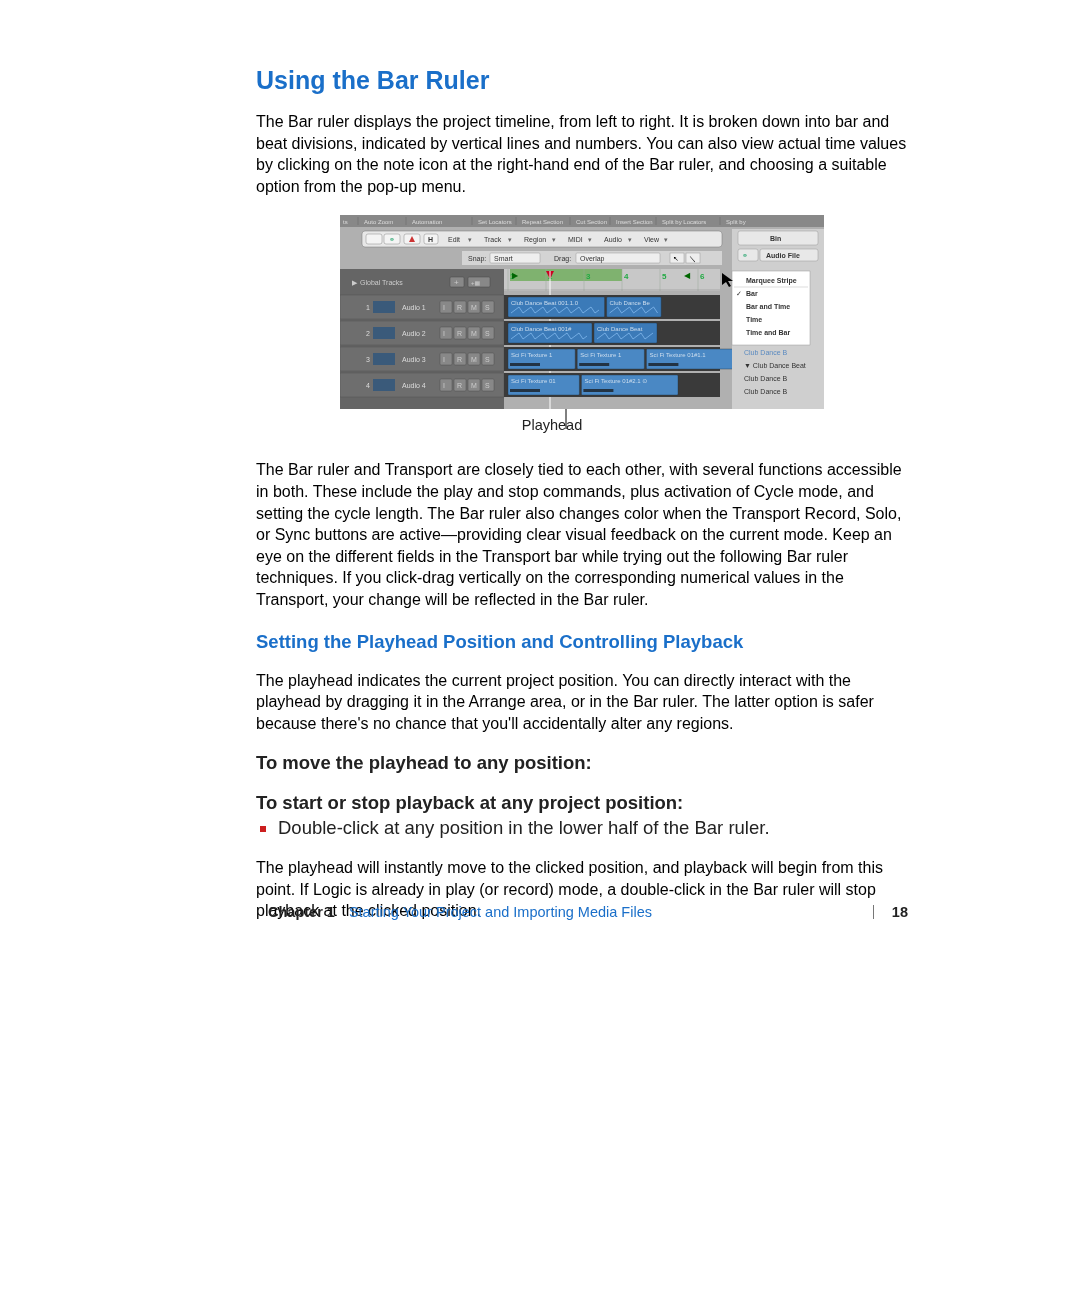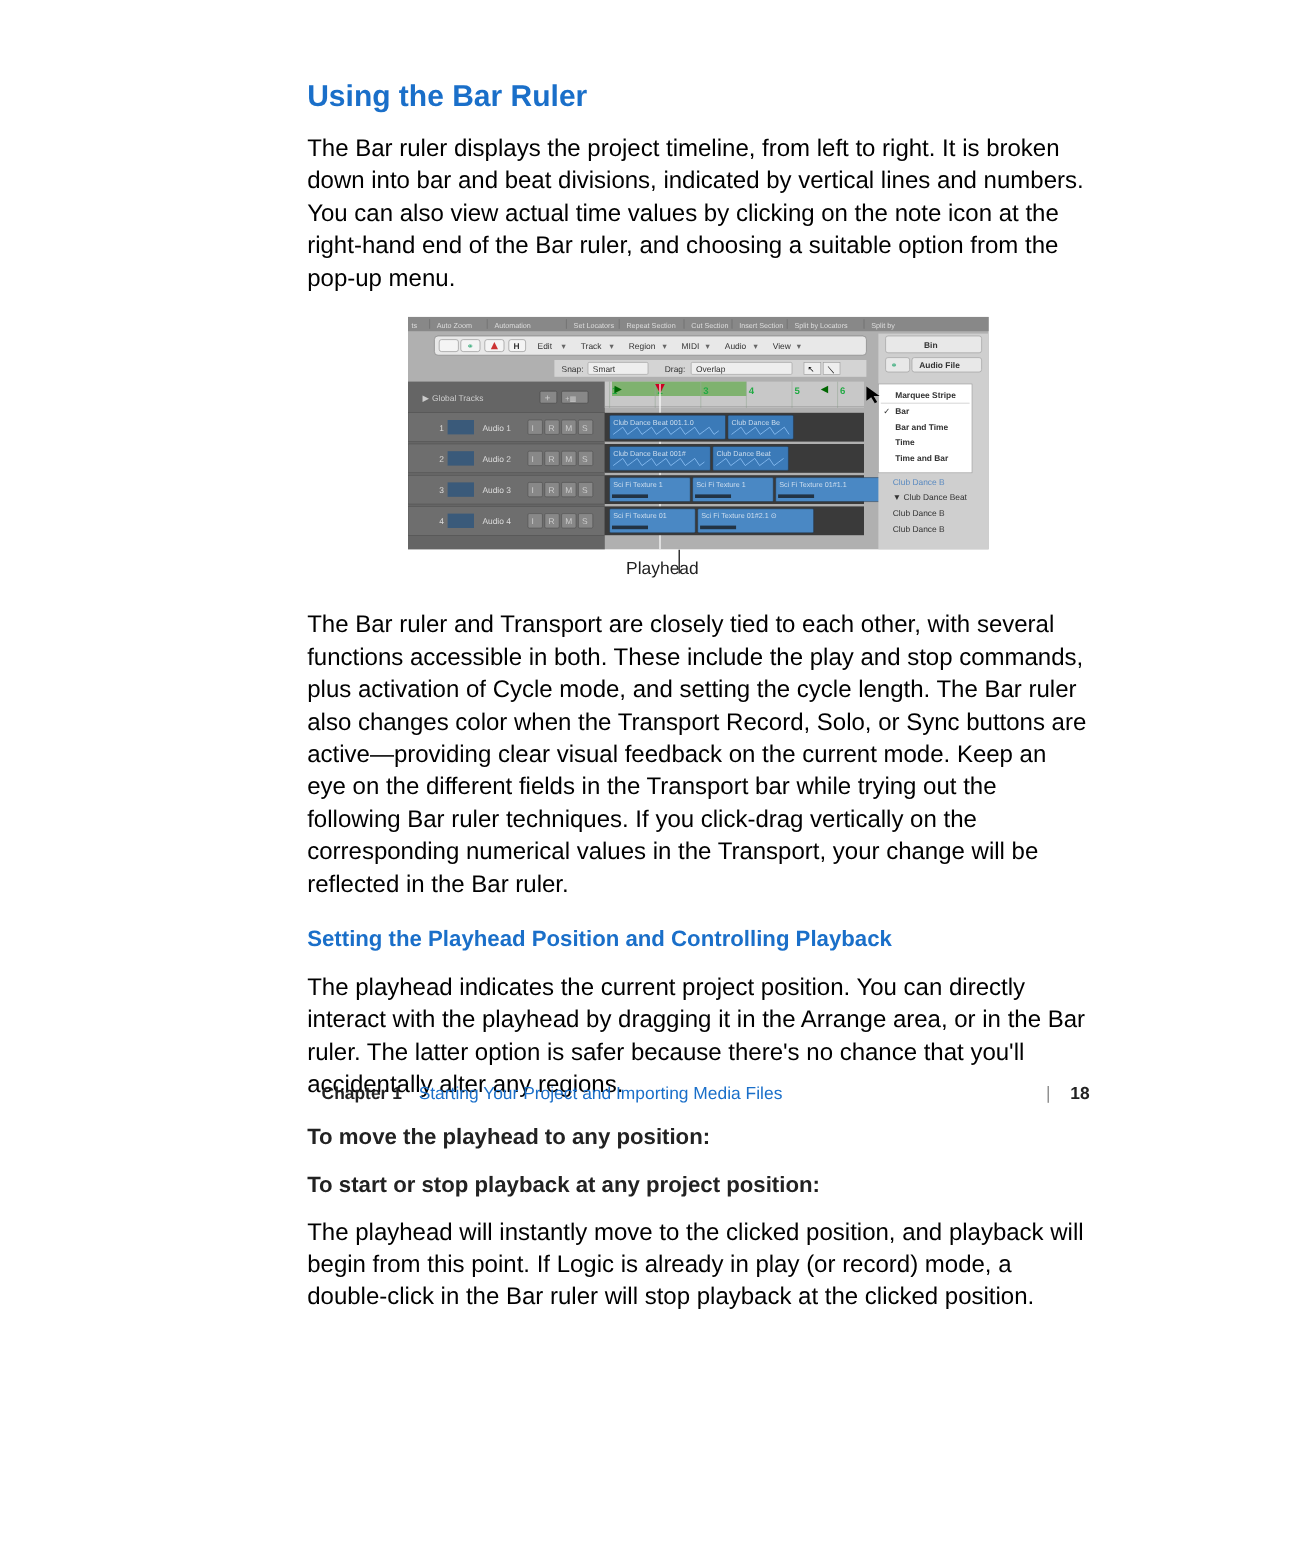--- a/index.html
+++ b/index.html
@@ -19,21 +19,21 @@
     box-sizing: border-box;
     padding: 66px 172px 0 256px;
   }
   h2.section {
     font-size: 25px;
     font-weight: 700;
     color: #1a6fc9;
     margin: 0 0 6px 0;
   }
   .body-text {
-    font-size: 20px;
+    font-size: 16px;
     line-height: 1.35;
     margin: 16px 0 18px 0;
     color: #000;
   }
   h3.sub {
     font-size: 18.5px;
     font-weight: 700;
     color: #1a6fc9;
     margin: 20px 0 17px 0;
   }
@@ -322,20 +322,23 @@
   <div class="shot-caption">Playhead</div>
 
   <p class="body-text">The Bar ruler and Transport are closely tied to each other, with several functions accessible in both. These include the play and stop commands, plus activation of Cycle mode, and setting the cycle length. The Bar ruler also changes color when the Transport Record, Solo, or Sync buttons are active—providing clear visual feedback on the current mode. Keep an eye on the different fields in the Transport bar while trying out the following Bar ruler techniques. If you click-drag vertically on the corresponding numerical values in the Transport, your change will be reflected in the Bar ruler.</p>
 
   <h3 class="sub">Setting the Playhead Position and Controlling Playback</h3>
   <p class="body-text" style="margin-bottom:10px">The playhead indicates the current project position. You can directly interact with the playhead by dragging it in the Arrange area, or in the Bar ruler. The latter option is safer because there's no chance that you'll accidentally alter any regions.</p>
 
   <div class="instr-title">To move the playhead to any position:</div>
 
   <div class="instr-title">To start or stop playback at any project position:</div>
+  <ul class="red">
+      <li>Double-click at any position in the lower half of the Bar ruler.</li>
+    </ul>
   <p class="body-text">The playhead will instantly move to the clicked position, and playback will begin from this point. If Logic is already in play (or record) mode, a double-click in the Bar ruler will stop playback at the clicked position.</p>
 
   <div class="footer">
     <span class="chap">Chapter 1</span>
     <span class="chaptitle">Starting Your Project and Importing Media Files</span>
     <span class="divider"></span>
     <span class="pagenum">18</span>
   </div>
 </div>
 

